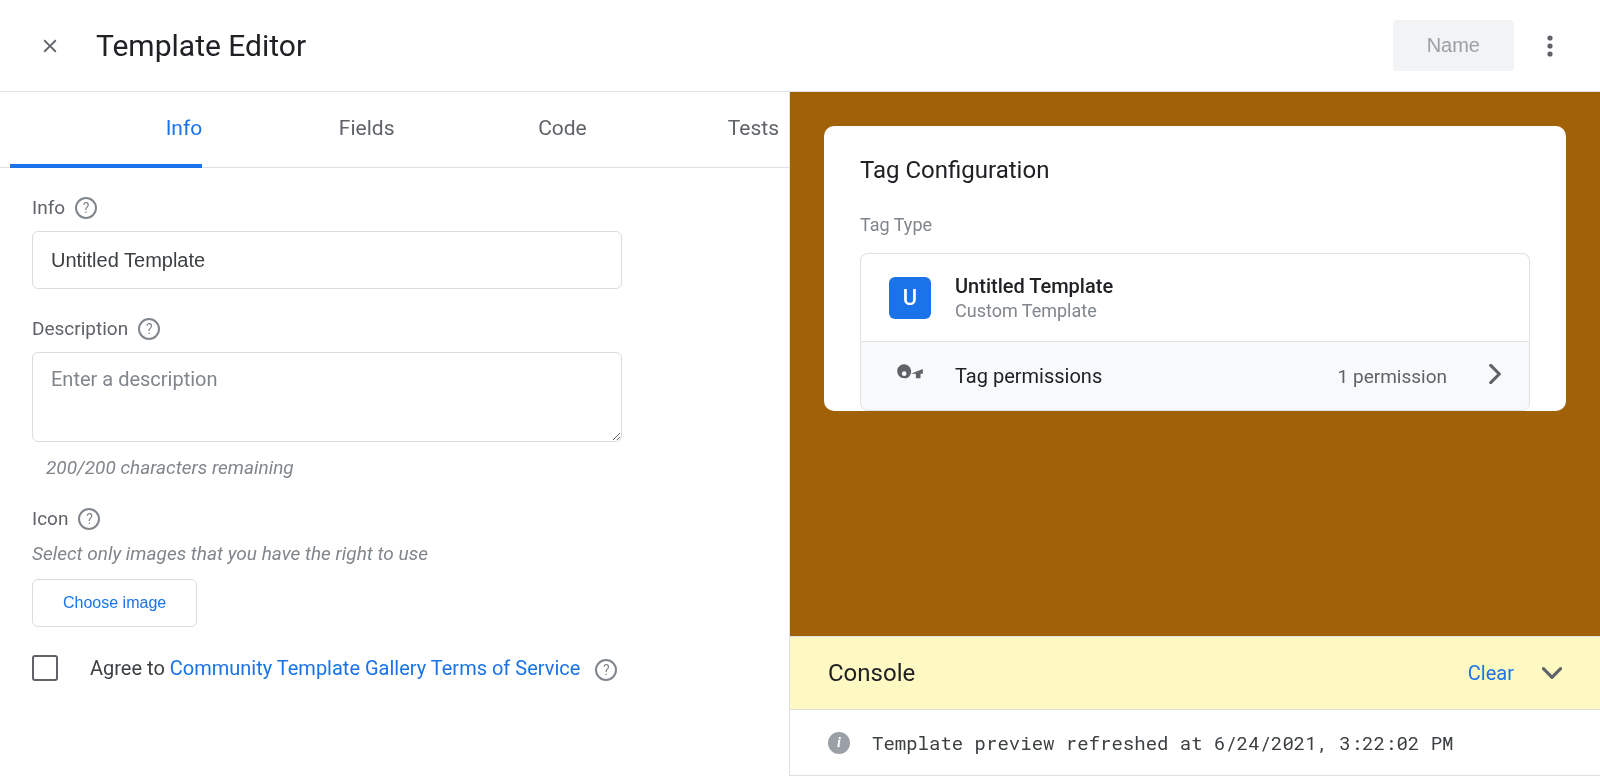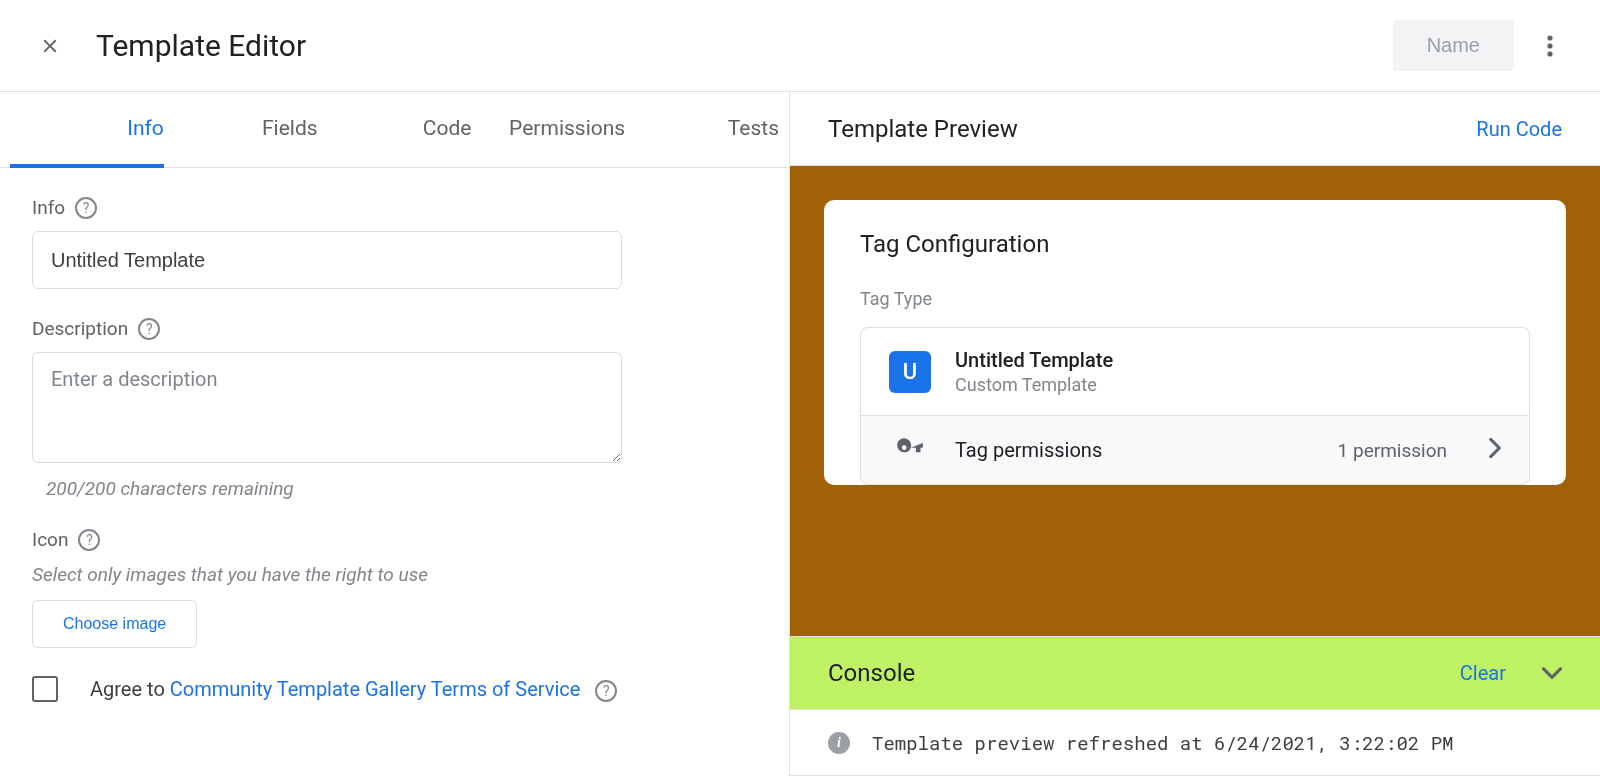--- a/index.html
+++ b/index.html
@@ -99,21 +99,21 @@
     width: 590px;
     height: 58px;
     border: 1px solid #dadce0;
     border-radius: 6px;
     padding: 0 18px;
     font-size: 20px;
     color: #3c4043;
   }
   .textarea {
     width: 590px;
-    height: 111px;
+    height: 90px;
     border: 1px solid #dadce0;
     border-radius: 6px;
     padding: 14px 18px;
     font-size: 20px;
     color: #3c4043;
     resize: both;
     font-family: inherit;
   }
   .group { margin-bottom: 28px; }
   .hint {
@@ -207,24 +207,24 @@
   .perm-label { font-size: 20px; flex: 1; }
   .perm-count { font-size: 19px; color: #5f6368; margin-right: 18px; }
   .chevron { color: #5f6368; }
   .console-section {
     border-top: 1px solid #e0e0e0;
   }
   .console-header {
     display: flex; align-items: center; justify-content: space-between;
     padding: 22px 38px;
     border-bottom: 1px solid #e0e0e0;
-    background: #bef264;
+    background: #fef9c3;
   }
   .console-title { font-size: 24px; }
-  .console-actions { display: flex; align-items: center; gap: 36px; }
+  .console-actions { display: flex; align-items: center; gap: 28px; }
   .clear { color: #1a73e8; font-size: 20px; cursor: pointer; }
   .console-row {
     display: flex; align-items: center; gap: 22px;
     padding: 20px 38px;
     border-bottom: 1px solid #e0e0e0;
     background: #fff;
   }
   .info-icon {
     width: 22px; height: 22px; border-radius: 50%;
     background: #9aa0a6; color: #fff;
@@ -254,21 +254,20 @@
       </svg>
   </div>
 </div>
 
 <div class="body">
   <div class="left-panel">
     <div class="tabs">
       <div class="tab active">Info</div>
       <div class="tab">Fields</div>
       <div class="tab">Code</div>
-      <div class="tab">Permissions</div>
       <div class="tab">Tests</div>
     </div>
     <div class="form-area">
       <div class="group">
         <div class="field-label">
           <span>Info</span>
           <span class="help-icon">?</span>
         </div>
         <input class="text-input" value="Untitled Template" style="">
       </div>
@@ -292,24 +291,20 @@
         <div class="checkbox"></div>
         <div>
           <span>Agree to </span><span class="link">Community Template Gallery Terms of Service</span>
           &nbsp;&nbsp;<span class="help-icon">?</span>
         </div>
       </div>
     </div>
   </div>
 
   <div class="right-panel">
-    <div class="preview-header">
-      <div class="preview-title">Template Preview</div>
-      <div class="run-code">Run Code</div>
-    </div>
     <div class="preview-body">
       <div class="card">
         <div class="card-title">Tag Configuration</div>
         <div class="subtle">Tag Type</div>
         <div class="tag-item">
           <div class="tag-icon">U</div>
           <div>
             <div class="tag-name">Untitled Template</div>
             <div class="tag-sub">Custom Template</div>
           </div>

